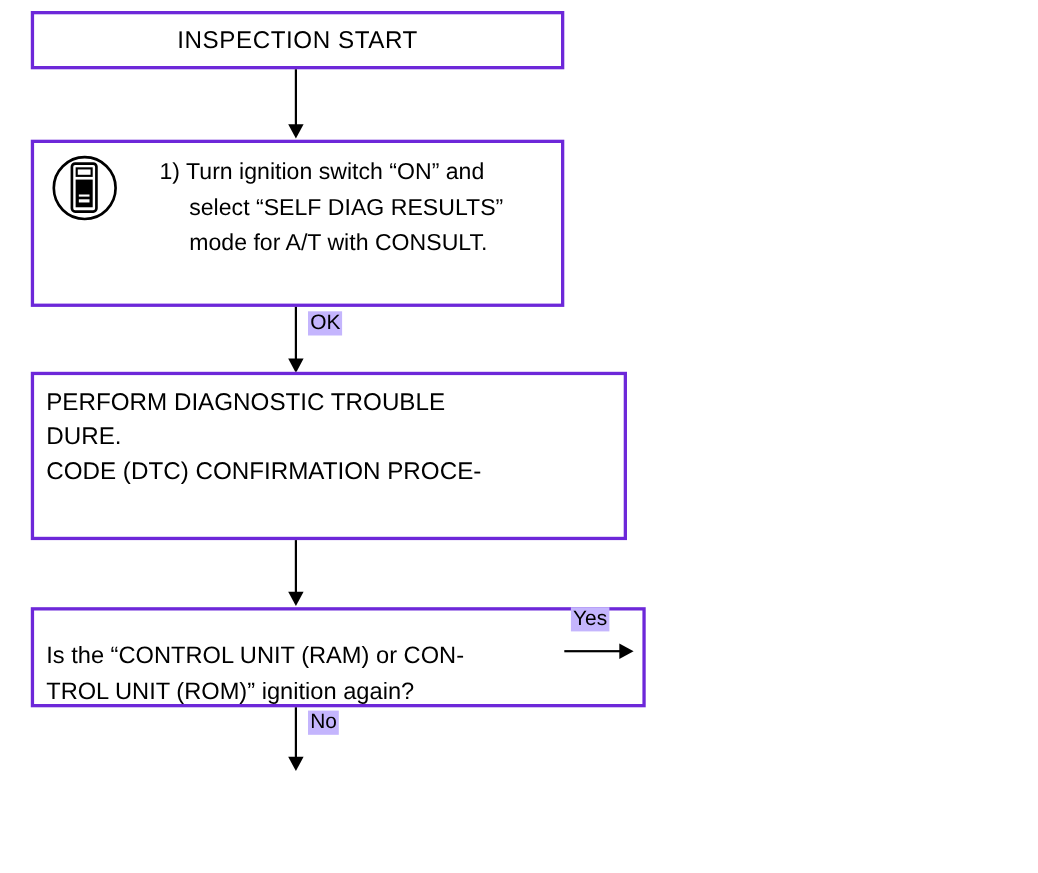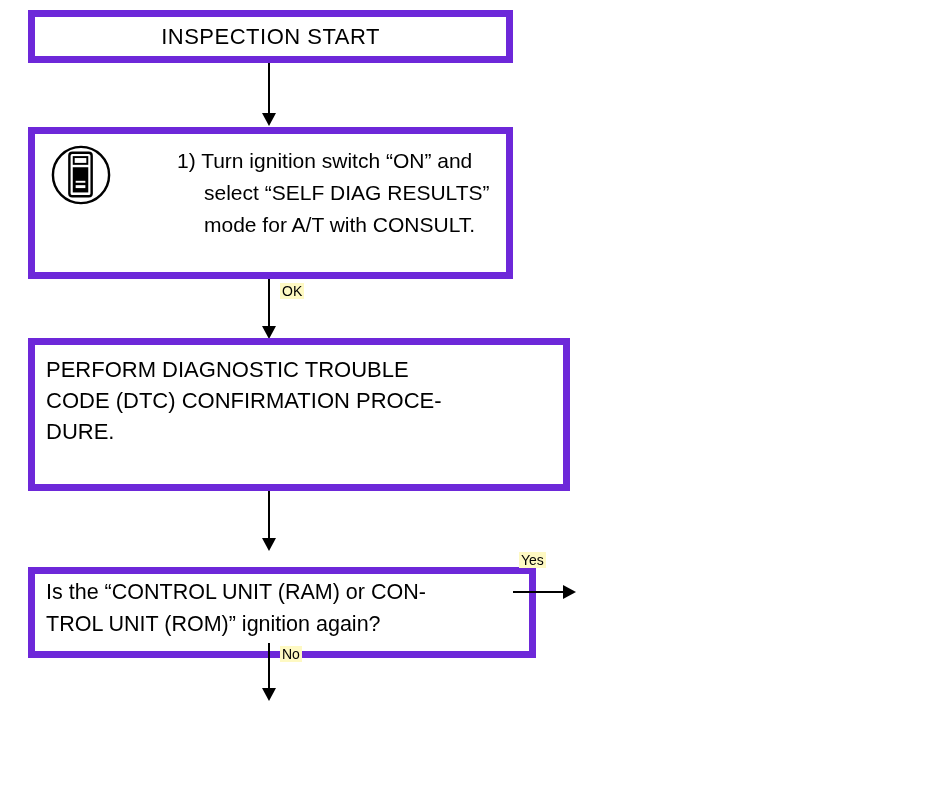--- a/index.html
+++ b/index.html
@@ -11,50 +11,50 @@
     position: relative;
     width: 944px;
     height: 794px;
     background: #ffffff;
     font-family: "Liberation Sans", "DejaVu Sans", sans-serif;
     color: #000000;
     overflow: hidden;
   }
   .fbox {
     position: absolute;
-    border: 7px solid #6d28d9;
+    border: 3px solid #6d28d9;
     background: #ffffff;
     box-sizing: border-box;
   }
   .box-start {
     left: 28px; top: 10px; width: 485px; height: 53px;
     display: flex; align-items: center; justify-content: center;
     font-size: 22px; letter-spacing: 0.5px;
   }
   .box-consult {
     left: 28px; top: 127px; width: 485px; height: 152px;
   }
   .consult-icon {
     position: absolute; left: 15px; top: 10px;
     width: 62px; height: 62px;
   }
   .consult-text {
     position: absolute; left: 114px; top: 11px;
-    font-size: 21px; line-height: 32px; white-space: nowrap; margin-left: 28px;
+    font-size: 21px; line-height: 32px; white-space: nowrap;
   }
   .consult-text .indent { padding-left: 27px; }
   .box-perform {
     left: 28px; top: 338px; width: 542px; height: 153px;
     padding: 9px 11px;
     font-size: 22px; line-height: 31px;
   }
   .box-decision {
-    left: 28px; top: 552px; width: 508px; height: 91px;
-    padding: 2px 11px;
-    font-size: 21.5px; line-height: 32px; margin-top: 15px;
+    left: 28px; top: 552px; width: 559px; height: 91px;
+    padding: 25px 11px;
+    font-size: 21.5px; line-height: 32px;
   }
   .box-replace {
     left: 576px; top: 552px; width: 322px; height: 57px;
     display: flex; align-items: center;
     padding-left: 14px;
     font-size: 22px;
   }
   .box-end {
     left: 28px; top: 702px; width: 485px; height: 56px;
     display: flex; align-items: center; justify-content: center;
@@ -91,22 +91,22 @@
   .head-right {
     position: absolute;
     left: 563px; top: 585px;
     width: 0; height: 0;
     border-top: 7px solid transparent;
     border-bottom: 7px solid transparent;
     border-left: 13px solid #000000;
   }
   .edge-label {
     position: absolute;
-    font-size: 14px;
-    background: #fef9c3;
+    font-size: 19px;
+    background: #c4b5fd;
     padding: 0 2px;
   }
   .label-ok  { left: 280px; top: 283px; }
   .label-yes { left: 519px; top: 552px; }
   .label-no  { left: 280px; top: 646px; text-align: right; }
 </style>
 </head>
 <body>
 
 <div class="canvas">
@@ -133,22 +133,22 @@
       <div class="indent">mode for A/T with CONSULT.</div>
     </div>
   </div>
 
   <div class="vline vline-2"></div>
   <div class="head-down head-down-2"></div>
   <div class="edge-label label-ok">OK</div>
 
   <div class="fbox box-perform">
     <div>PERFORM DIAGNOSTIC TROUBLE</div>
+    <div>DURE.</div>
     <div>CODE (DTC) CONFIRMATION PROCE-</div>
-    <div>DURE.</div>
   </div>
 
   <div class="vline vline-3"></div>
   <div class="head-down head-down-3"></div>
 
   <div class="fbox box-decision">
     <div>Is the “CONTROL UNIT (RAM) or CON-</div>
     <div>TROL UNIT (ROM)” ignition again?</div>
   </div>
 

